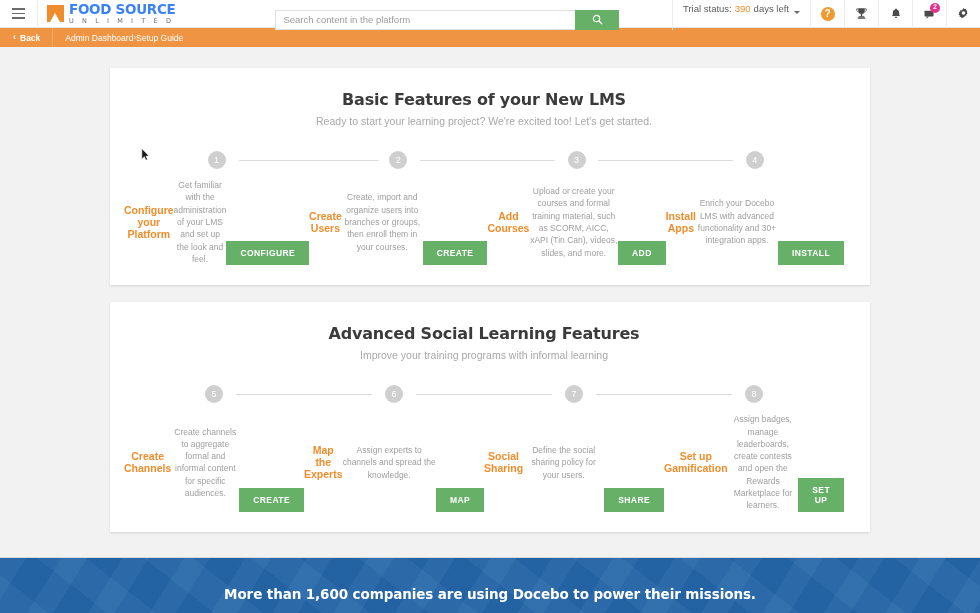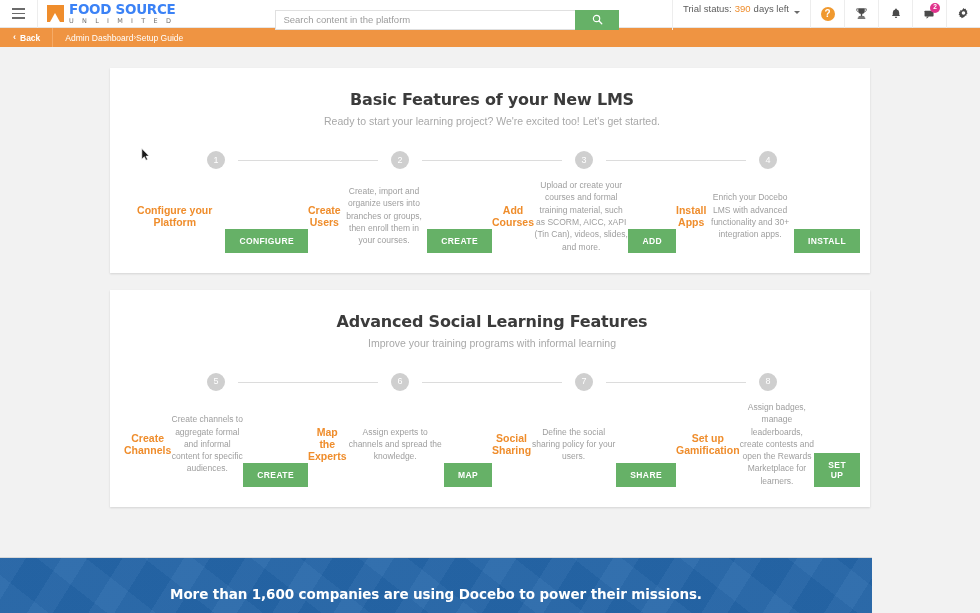--- a/index.html
+++ b/index.html
@@ -219,21 +219,21 @@
 
   
   .content {
     position: relative;
     padding: 21px 110px 0 110px;
   }
 
   .card {
     background: #fff;
     box-shadow: 0 1px 2px rgba(0,0,0,0.13);
-    padding: 22px 10px 20px 14px;
+    padding: 22px 26px 20px 14px;
   }
   .card + .card { margin-top: 17px; }
 
   .card-title {
     text-align: center;
     font-size: 16px;
     font-weight: bold;
     color: #3b3b3b;
     font-family: "DejaVu Sans", sans-serif;
     letter-spacing: -0.2px;
@@ -330,21 +330,21 @@
     align-items: center;
     flex: 1;
     width: 100%;
   }
 
   
   .footer-banner {
     position: absolute;
     left: 0;
     bottom: 0;
-    width: 872px;
+    width: 980px;
     height: 56px;
     background:
       repeating-linear-gradient(122deg,
         rgba(255,255,255,0.035) 0px,
         rgba(255,255,255,0.035) 22px,
         rgba(0,0,0,0.02) 22px,
         rgba(0,0,0,0.02) 52px),
       repeating-linear-gradient(38deg,
         rgba(255,255,255,0.03) 0px,
         rgba(255,255,255,0.03) 30px,
@@ -474,20 +474,21 @@
 
     <div class="steps">
 
       <div class="step">
         <div class="step-circle-row">
           <div class="step-circle">1</div>
           <div class="connector"></div>
         </div>
         <div class="step-body">
           <div class="step-name">Configure your Platform</div>
+          <div class="step-desc">Get familiar with the administration of your LMS and set up the look and feel.</div>
           <div class="btn-row">
             <button class="step-btn">CONFIGURE</button>
           </div>
         </div>
       </div>
 
       <div class="step">
         <div class="step-circle-row">
           <div class="step-circle">2</div>
           <div class="connector"></div>

